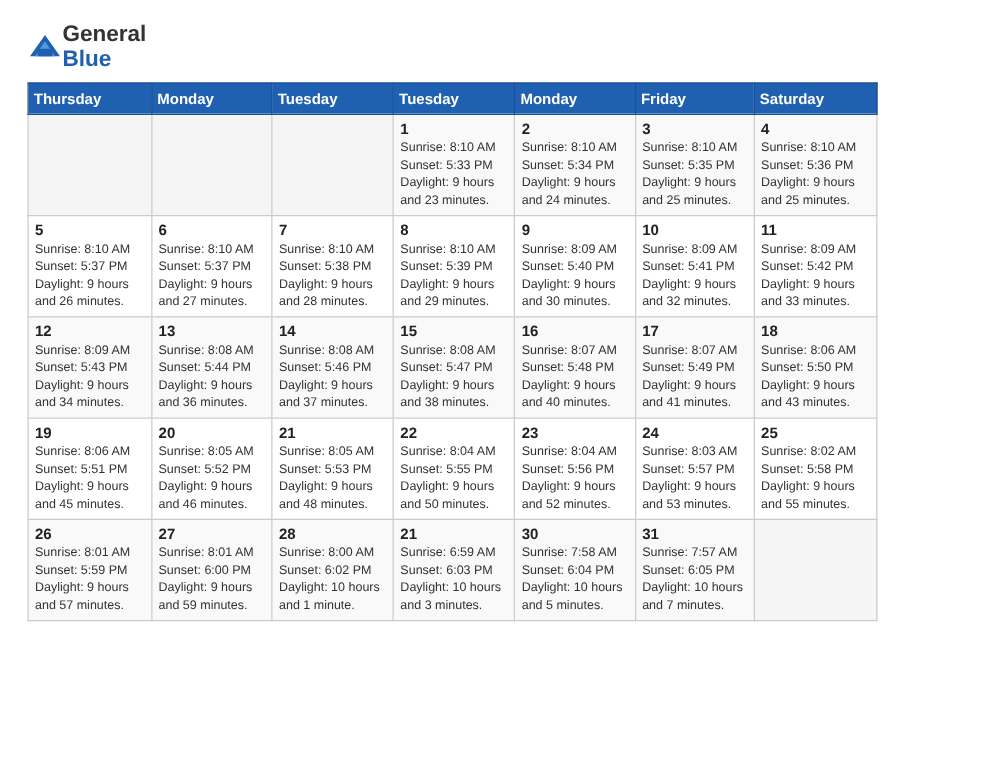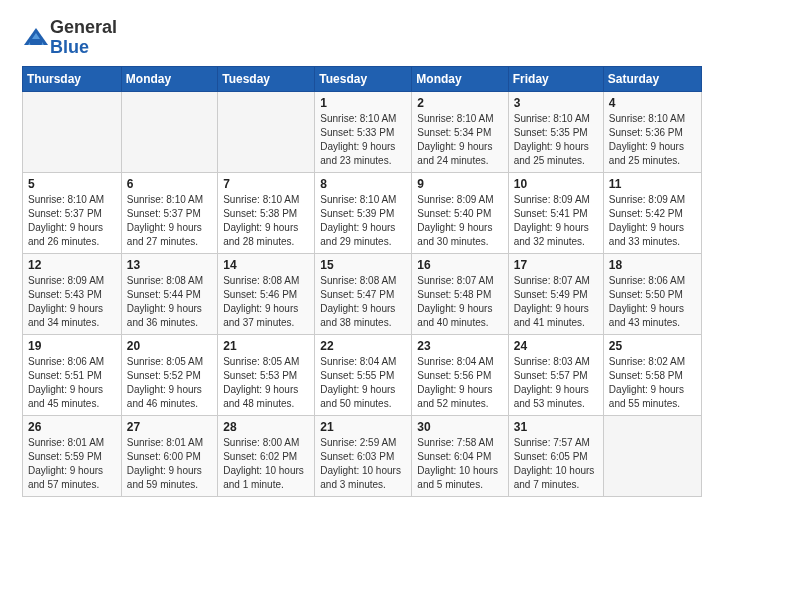--- a/index.html
+++ b/index.html
@@ -338,21 +338,21 @@
           </td>
           <td>
             <div class="day-num">28</div>
             <div class="day-info" style="white-space: pre-line;">Sunrise: 8:00 AM
 Sunset: 6:02 PM
 Daylight: 10 hours
 and 1 minute.</div>
           </td>
           <td>
             <div class="day-num">21</div>
-            <div class="day-info" style="white-space: pre-line;">Sunrise: 2:59 AM
+            <div class="day-info" style="white-space: pre-line;">Sunrise: 6:59 AM
 Sunset: 6:03 PM
 Daylight: 10 hours
 and 3 minutes.</div>
           </td>
           <td>
             <div class="day-num">30</div>
             <div class="day-info" style="white-space: pre-line;">Sunrise: 7:58 AM
 Sunset: 6:04 PM
 Daylight: 10 hours
 and 5 minutes.</div>

